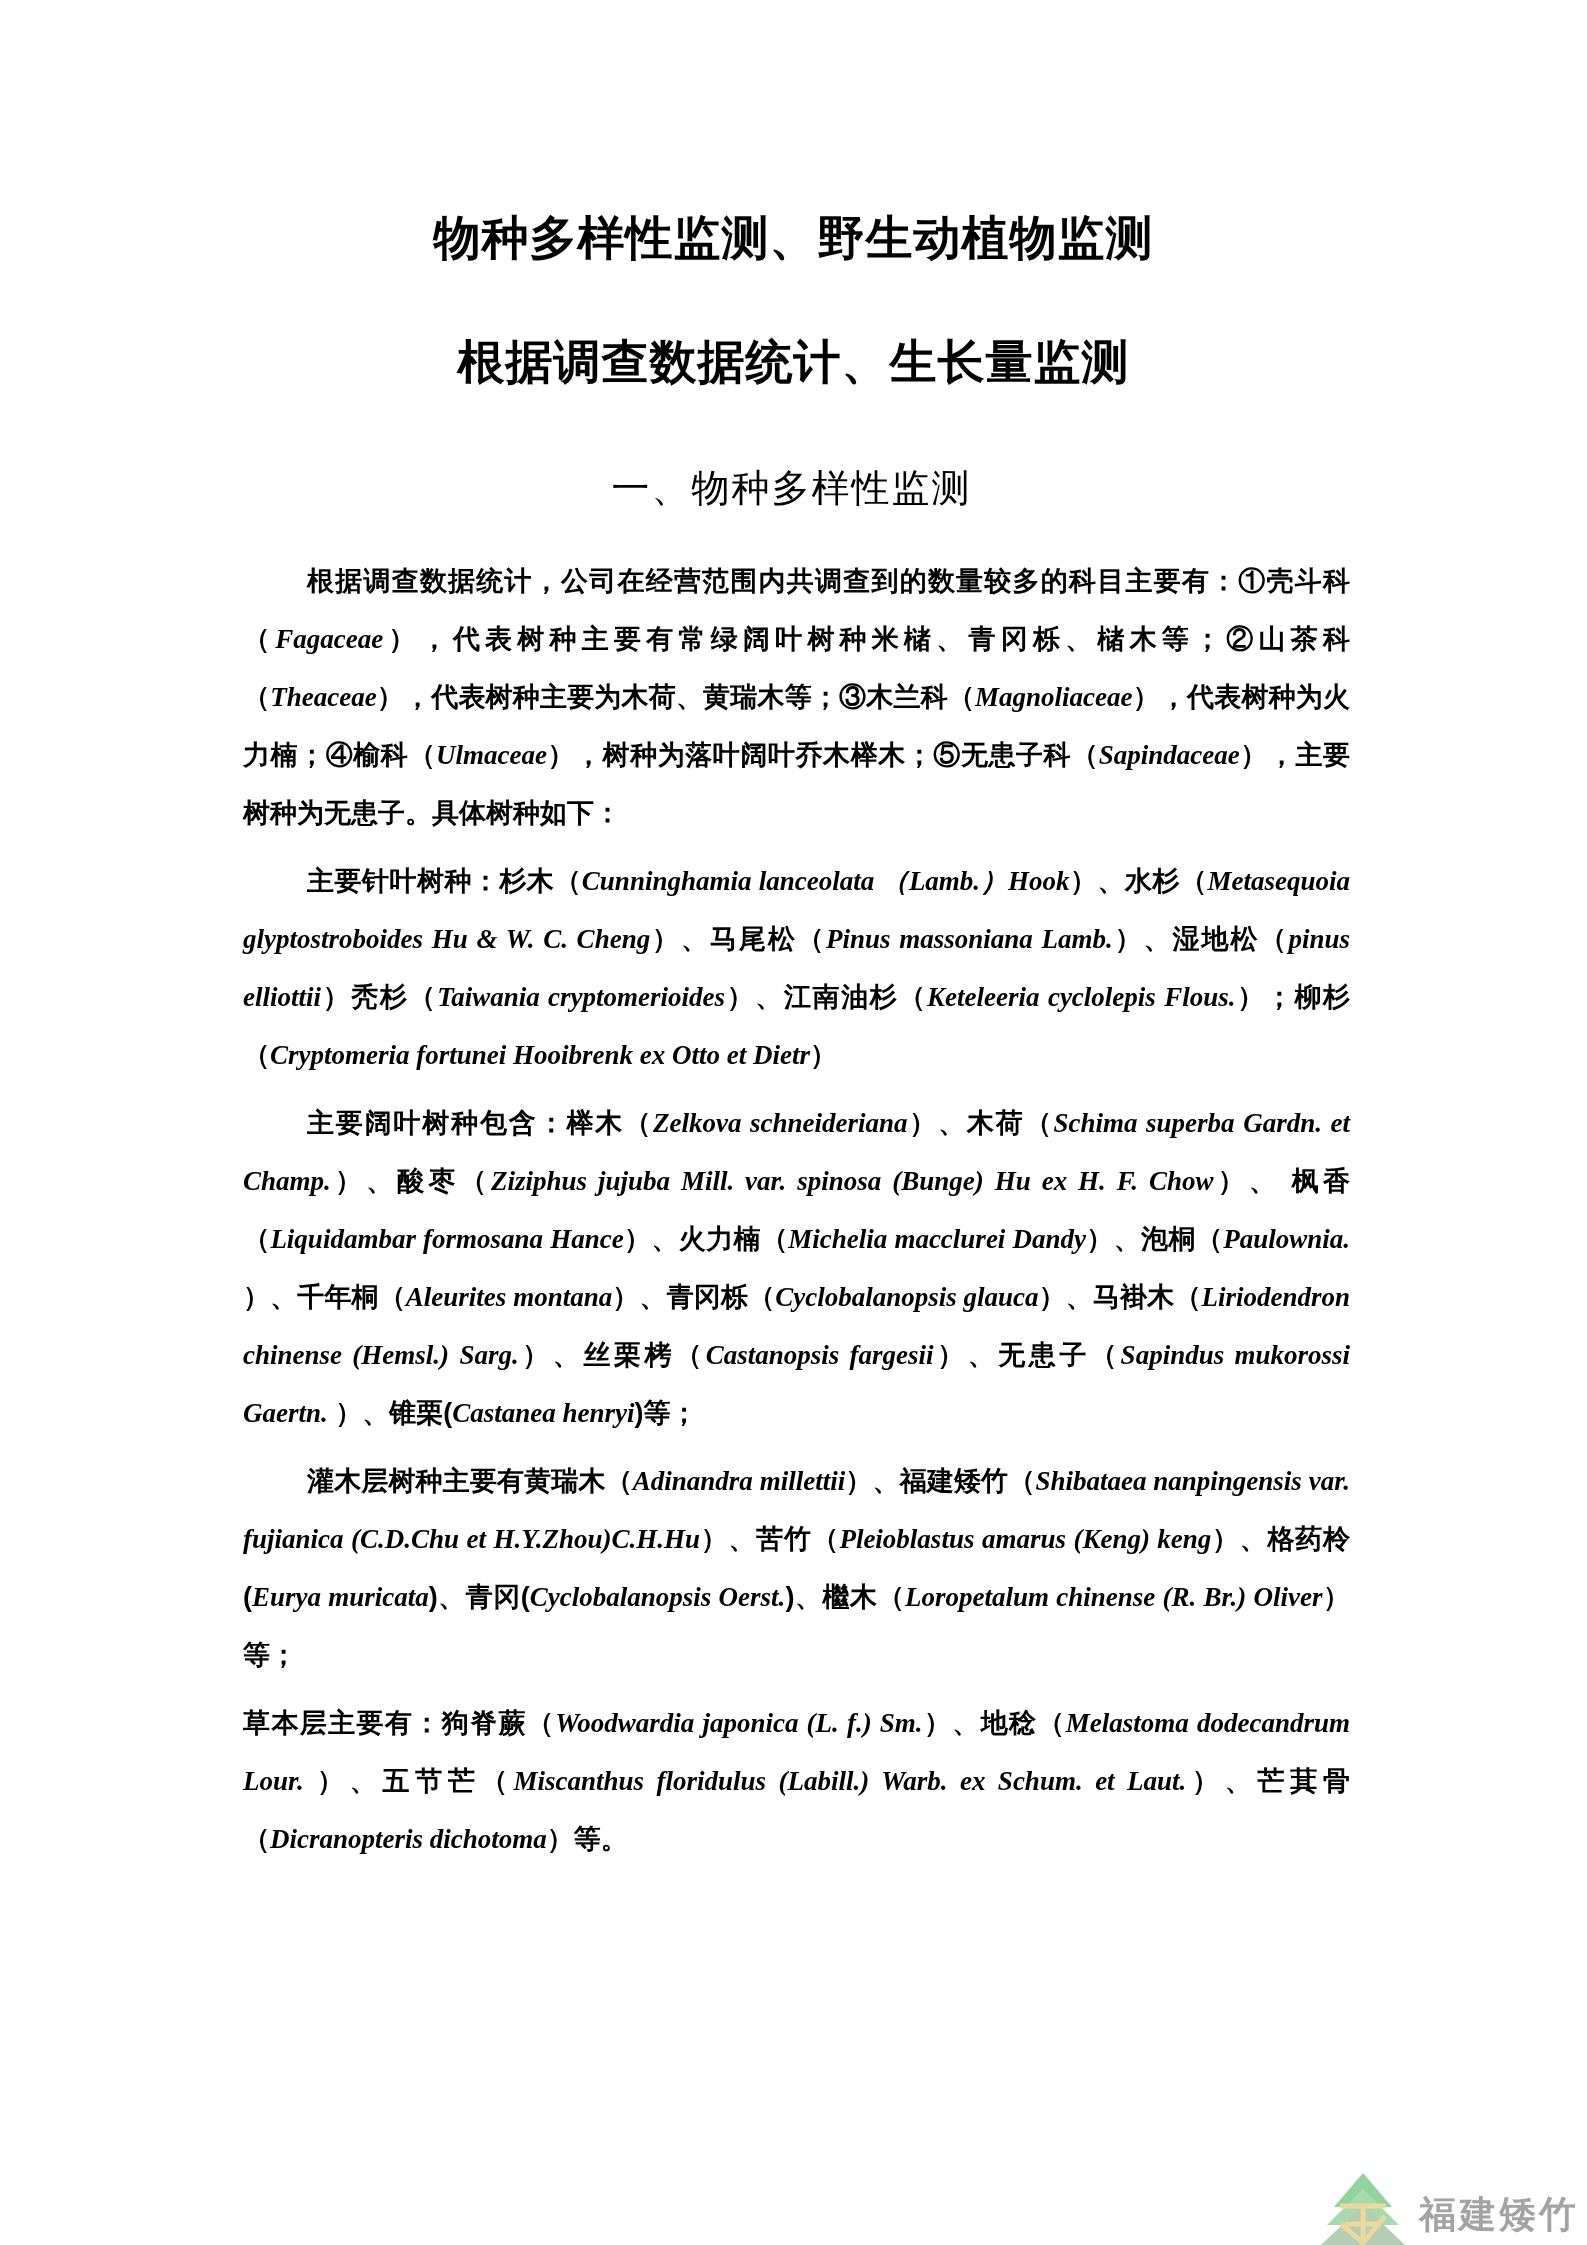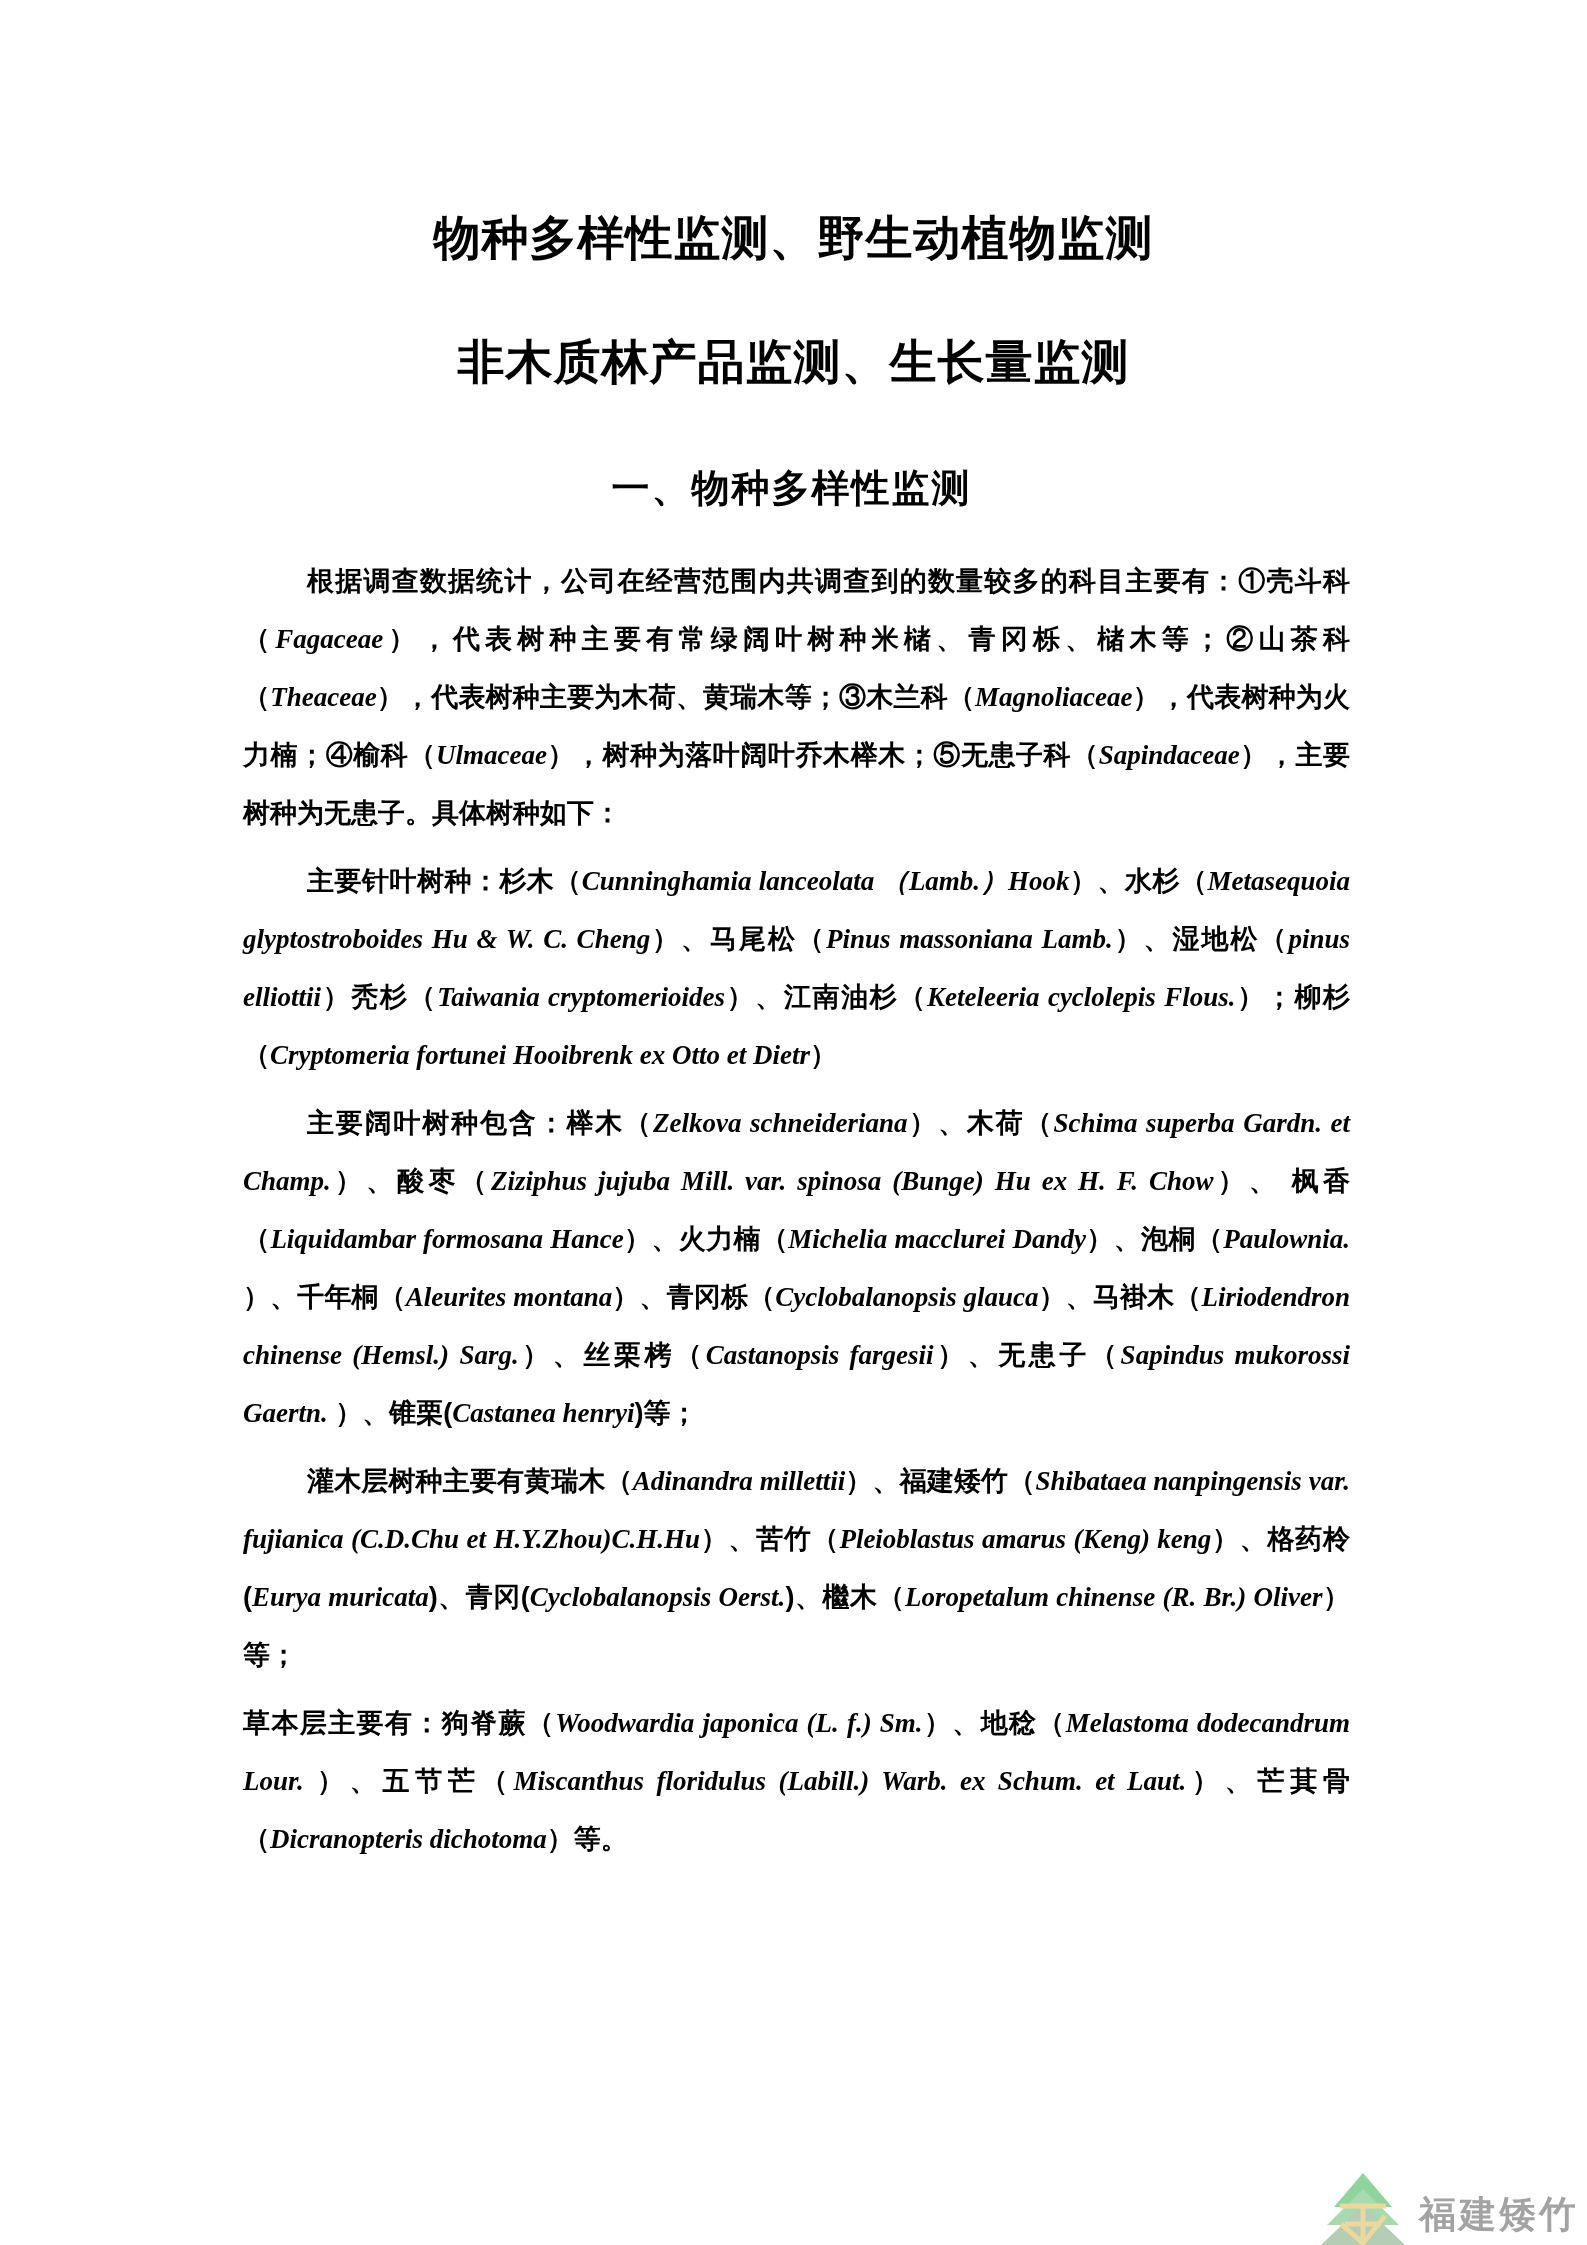--- a/index.html
+++ b/index.html
@@ -18,21 +18,21 @@
     font-weight:bold;
     line-height:1.2;
     letter-spacing:1px;
     margin:0;
   }
   #title1 { padding-top:210px; }
   #title2 { margin-top:68px; }
   .section-heading {
     text-align:center;
     font-size:38px;
-    font-weight:bold;
+    font-weight:normal;
     letter-spacing:2px;
     margin:72px 4px 0 0;
   }
   .content {
     width:1113px;
     margin:38px auto 0 auto;
   }
   p.para {
     font-size:27px;
     line-height:58px;
@@ -62,21 +62,21 @@
   }
   .tree-icon { display:block; }
 </style>
 </head>
 <body>
 
 <div class="page">
 
   <h1 class="doc-title" id="title1">物种多样性监测、野生动植物监测</h1>
 
-  <h1 class="doc-title" id="title2">非木质林产品监测、生长量监测</h1>
+  <h1 class="doc-title" id="title2">根据调查数据统计、生长量监测</h1>
 
   <h2 class="section-heading">一、物种多样性监测</h2>
 
   <div class="content" id="paragraphs">
       <p class="para indent"><span class="cn">根据调查数据统计，公司在经营范围内共调查到的数量较多的科目主要有：①壳斗科（</span><span class="latin">Fagaceae</span><span class="cn">），代表树种主要有常绿阔叶树种米槠、青冈栎、槠木等；②山茶科（</span><span class="latin">Theaceae</span><span class="cn">），代表树种主要为木荷、黄瑞木等；③木兰科（</span><span class="latin">Magnoliaceae</span><span class="cn">），代表树种为火力楠；④榆科（</span><span class="latin">Ulmaceae</span><span class="cn">），树种为落叶阔叶乔木榉木；⑤无患子科（</span><span class="latin">Sapindaceae</span><span class="cn">），主要树种为无患子。具体树种如下：</span></p>
       <p class="para indent"><span class="cn">主要针叶树种：杉木（</span><span class="latin">Cunninghamia lanceolata （Lamb.）Hook</span><span class="cn">）、水杉（</span><span class="latin">Metasequoia glyptostroboides Hu &amp; W. C. Cheng</span><span class="cn">）、马尾松（</span><span class="latin">Pinus massoniana Lamb.</span><span class="cn">）、湿地松（</span><span class="latin">pinus elliottii</span><span class="cn">）秃杉（</span><span class="latin">Taiwania cryptomerioides</span><span class="cn">）、江南油杉（</span><span class="latin">Keteleeria cyclolepis Flous.</span><span class="cn">）；柳杉（</span><span class="latin">Cryptomeria fortunei Hooibrenk ex Otto et Dietr</span><span class="cn">）</span></p>
       <p class="para indent"><span class="cn">主要阔叶树种包含：榉木（</span><span class="latin">Zelkova schneideriana</span><span class="cn">）、木荷（</span><span class="latin">Schima superba Gardn. et Champ.</span><span class="cn">）、酸枣（</span><span class="latin">Ziziphus jujuba Mill. var. spinosa (Bunge) Hu ex H. F. Chow</span><span class="cn">）、 枫香（</span><span class="latin">Liquidambar formosana Hance</span><span class="cn">）、火力楠（</span><span class="latin">Michelia macclurei Dandy</span><span class="cn">）、泡桐（</span><span class="latin">Paulownia.</span><span class="cn"> ）、千年桐（</span><span class="latin">Aleurites montana</span><span class="cn">）、青冈栎（</span><span class="latin">Cyclobalanopsis glauca</span><span class="cn">）、马褂木（</span><span class="latin">Liriodendron chinense (Hemsl.) Sarg.</span><span class="cn">）、丝栗栲（</span><span class="latin">Castanopsis fargesii</span><span class="cn">）、无患子（</span><span class="latin">Sapindus mukorossi Gaertn.</span><span class="cn"> ）、锥栗(</span><span class="latin">Castanea henryi</span><span class="cn">)等；</span></p>
       <p class="para indent"><span class="cn">灌木层树种主要有黄瑞木（</span><span class="latin">Adinandra millettii</span><span class="cn">）、福建矮竹（</span><span class="latin">Shibataea nanpingensis var. fujianica (C.D.Chu et H.Y.Zhou)C.H.Hu</span><span class="cn">）、苦竹（</span><span class="latin">Pleioblastus amarus (Keng) keng</span><span class="cn">）、格药柃(</span><span class="latin">Eurya muricata</span><span class="cn">)、青冈(</span><span class="latin">Cyclobalanopsis Oerst.</span><span class="cn">)、檵木（</span><span class="latin">Loropetalum chinense (R. Br.) Oliver</span><span class="cn">）等；</span></p>
       <p class="para"><span class="cn">草本层主要有：狗脊蕨（</span><span class="latin">Woodwardia japonica (L. f.) Sm.</span><span class="cn">）、地稔（</span><span class="latin">Melastoma dodecandrum Lour.</span><span class="cn"> ）、五节芒（</span><span class="latin">Miscanthus floridulus (Labill.) Warb. ex Schum. et Laut.</span><span class="cn">）、芒萁骨（</span><span class="latin">Dicranopteris dichotoma</span><span class="cn">）等。</span></p>
     </div>

